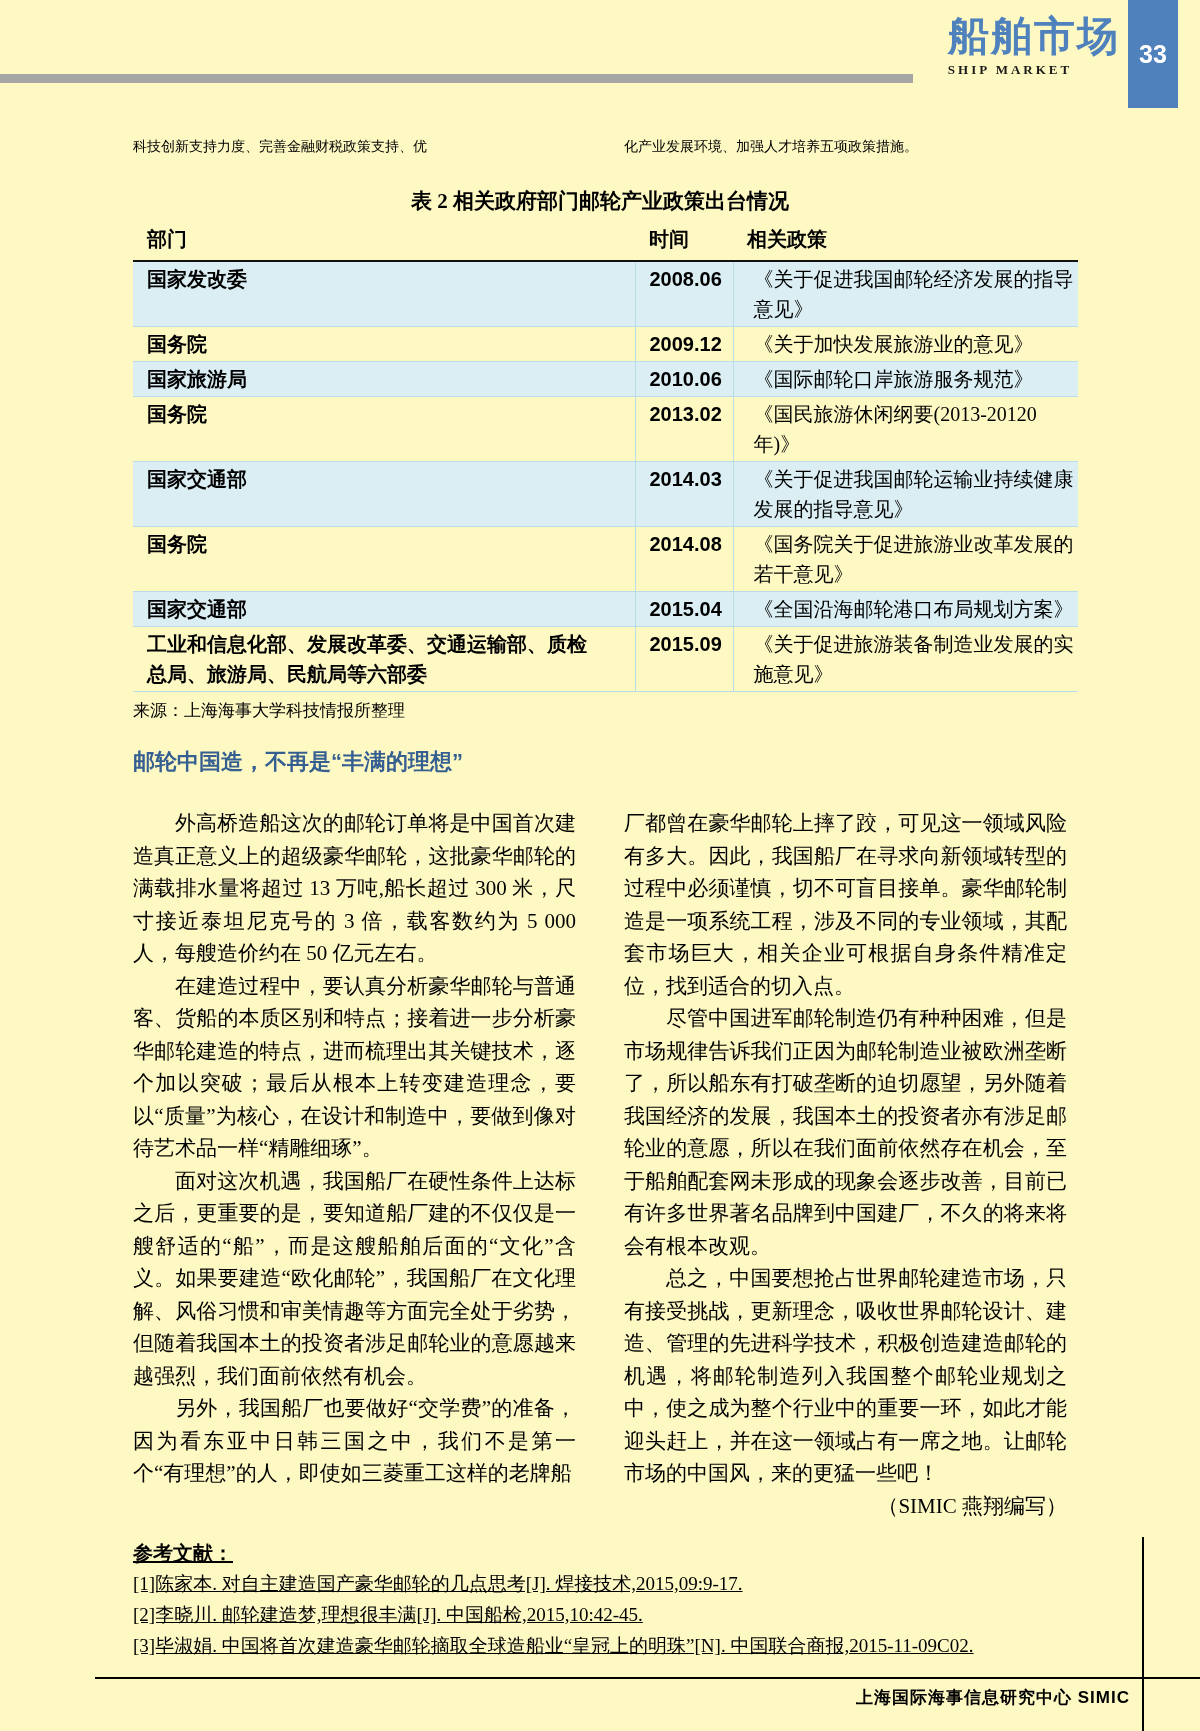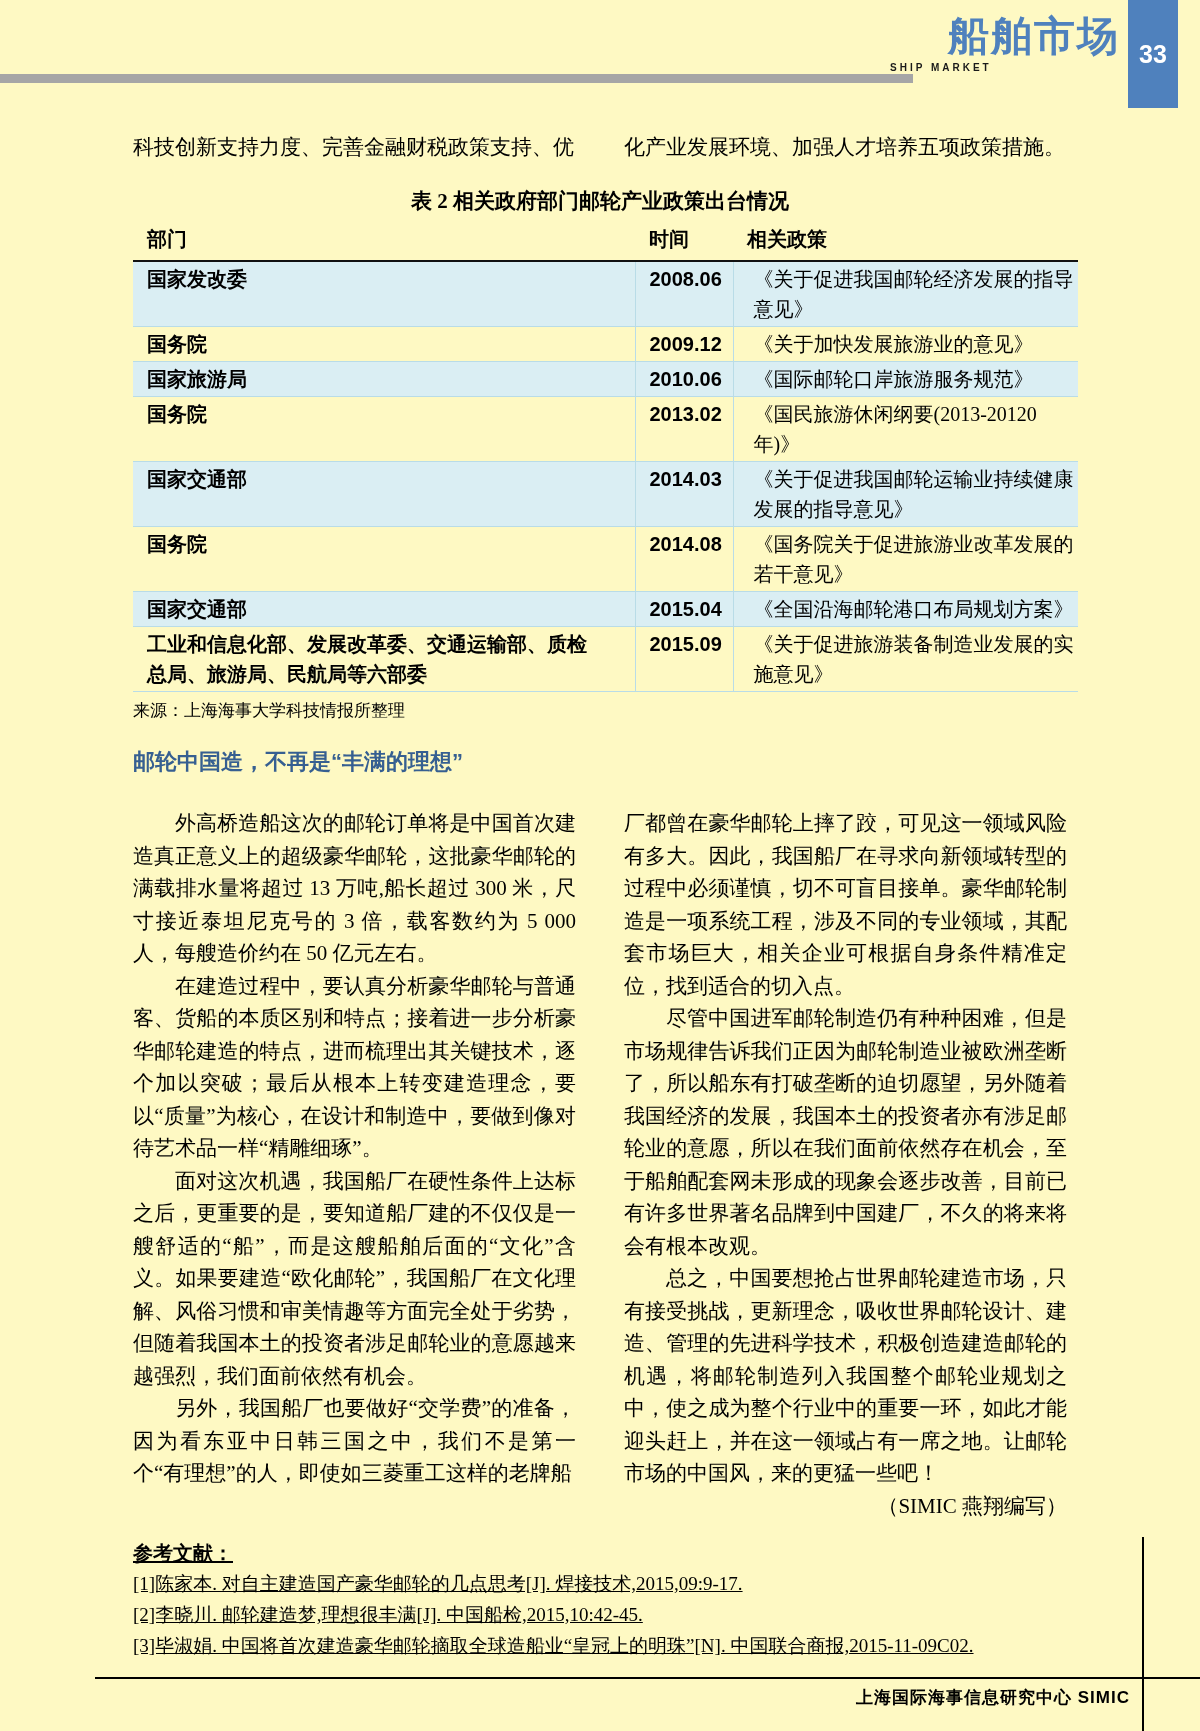--- a/index.html
+++ b/index.html
@@ -9,33 +9,33 @@
     font-family:"Liberation Serif", serif;
   }
   
   .rule-gray{position:absolute;left:0;top:74px;width:913px;height:9px;background:#a6a6a6;}
   .masthead-cn{
     position:absolute;top:12px;left:860px;width:260px;text-align:right;
     font-family:"Liberation Sans", sans-serif;font-weight:bold;
     font-size:41px;line-height:48px;color:#4f81bd;letter-spacing:2px;
   }
   .masthead-en{
-    position:absolute;top:62px;left:890px;width:240px;
-    font-family:Liberation Sans, sans-serif;font-weight:600;
-    font-size:10px;letter-spacing:3px;color:#1a1a1a;
+    position:absolute;top:62px;left:890px;width:240px;text-align:center;
+    font-family:Liberation Serif, serif;font-weight:600;
+    font-size:13px;letter-spacing:3px;color:#1a1a1a;
   }
   .page-badge{
     position:absolute;left:1128px;top:0;width:50px;height:108px;background:#4f81bd;
     display:flex;align-items:center;justify-content:center;
     font-family:"Liberation Sans", sans-serif;font-weight:bold;font-size:25px;color:#fff;
   }
   
   .main{position:absolute;left:133px;top:132px;width:934px;}
   .intro{display:flex;gap:48px;}
-  .intro p{margin:0;width:443px;font-size:21px;line-height:30px;text-align:justify;}
+  .intro p{margin:0;width:443px;font-size:14px;line-height:30px;text-align:justify;}
   .table-title{
     margin-top:26px;text-align:center;font-weight:bold;font-size:21px;line-height:26px;
     font-family:"Liberation Serif", serif;
   }
   table.policy{
     margin-top:8px;width:945px;border-collapse:collapse;table-layout:fixed;
     font-size:20px;line-height:30px;
   }
   table.policy col.c-dept{width:502px;}
   table.policy col.c-time{width:98px;}

